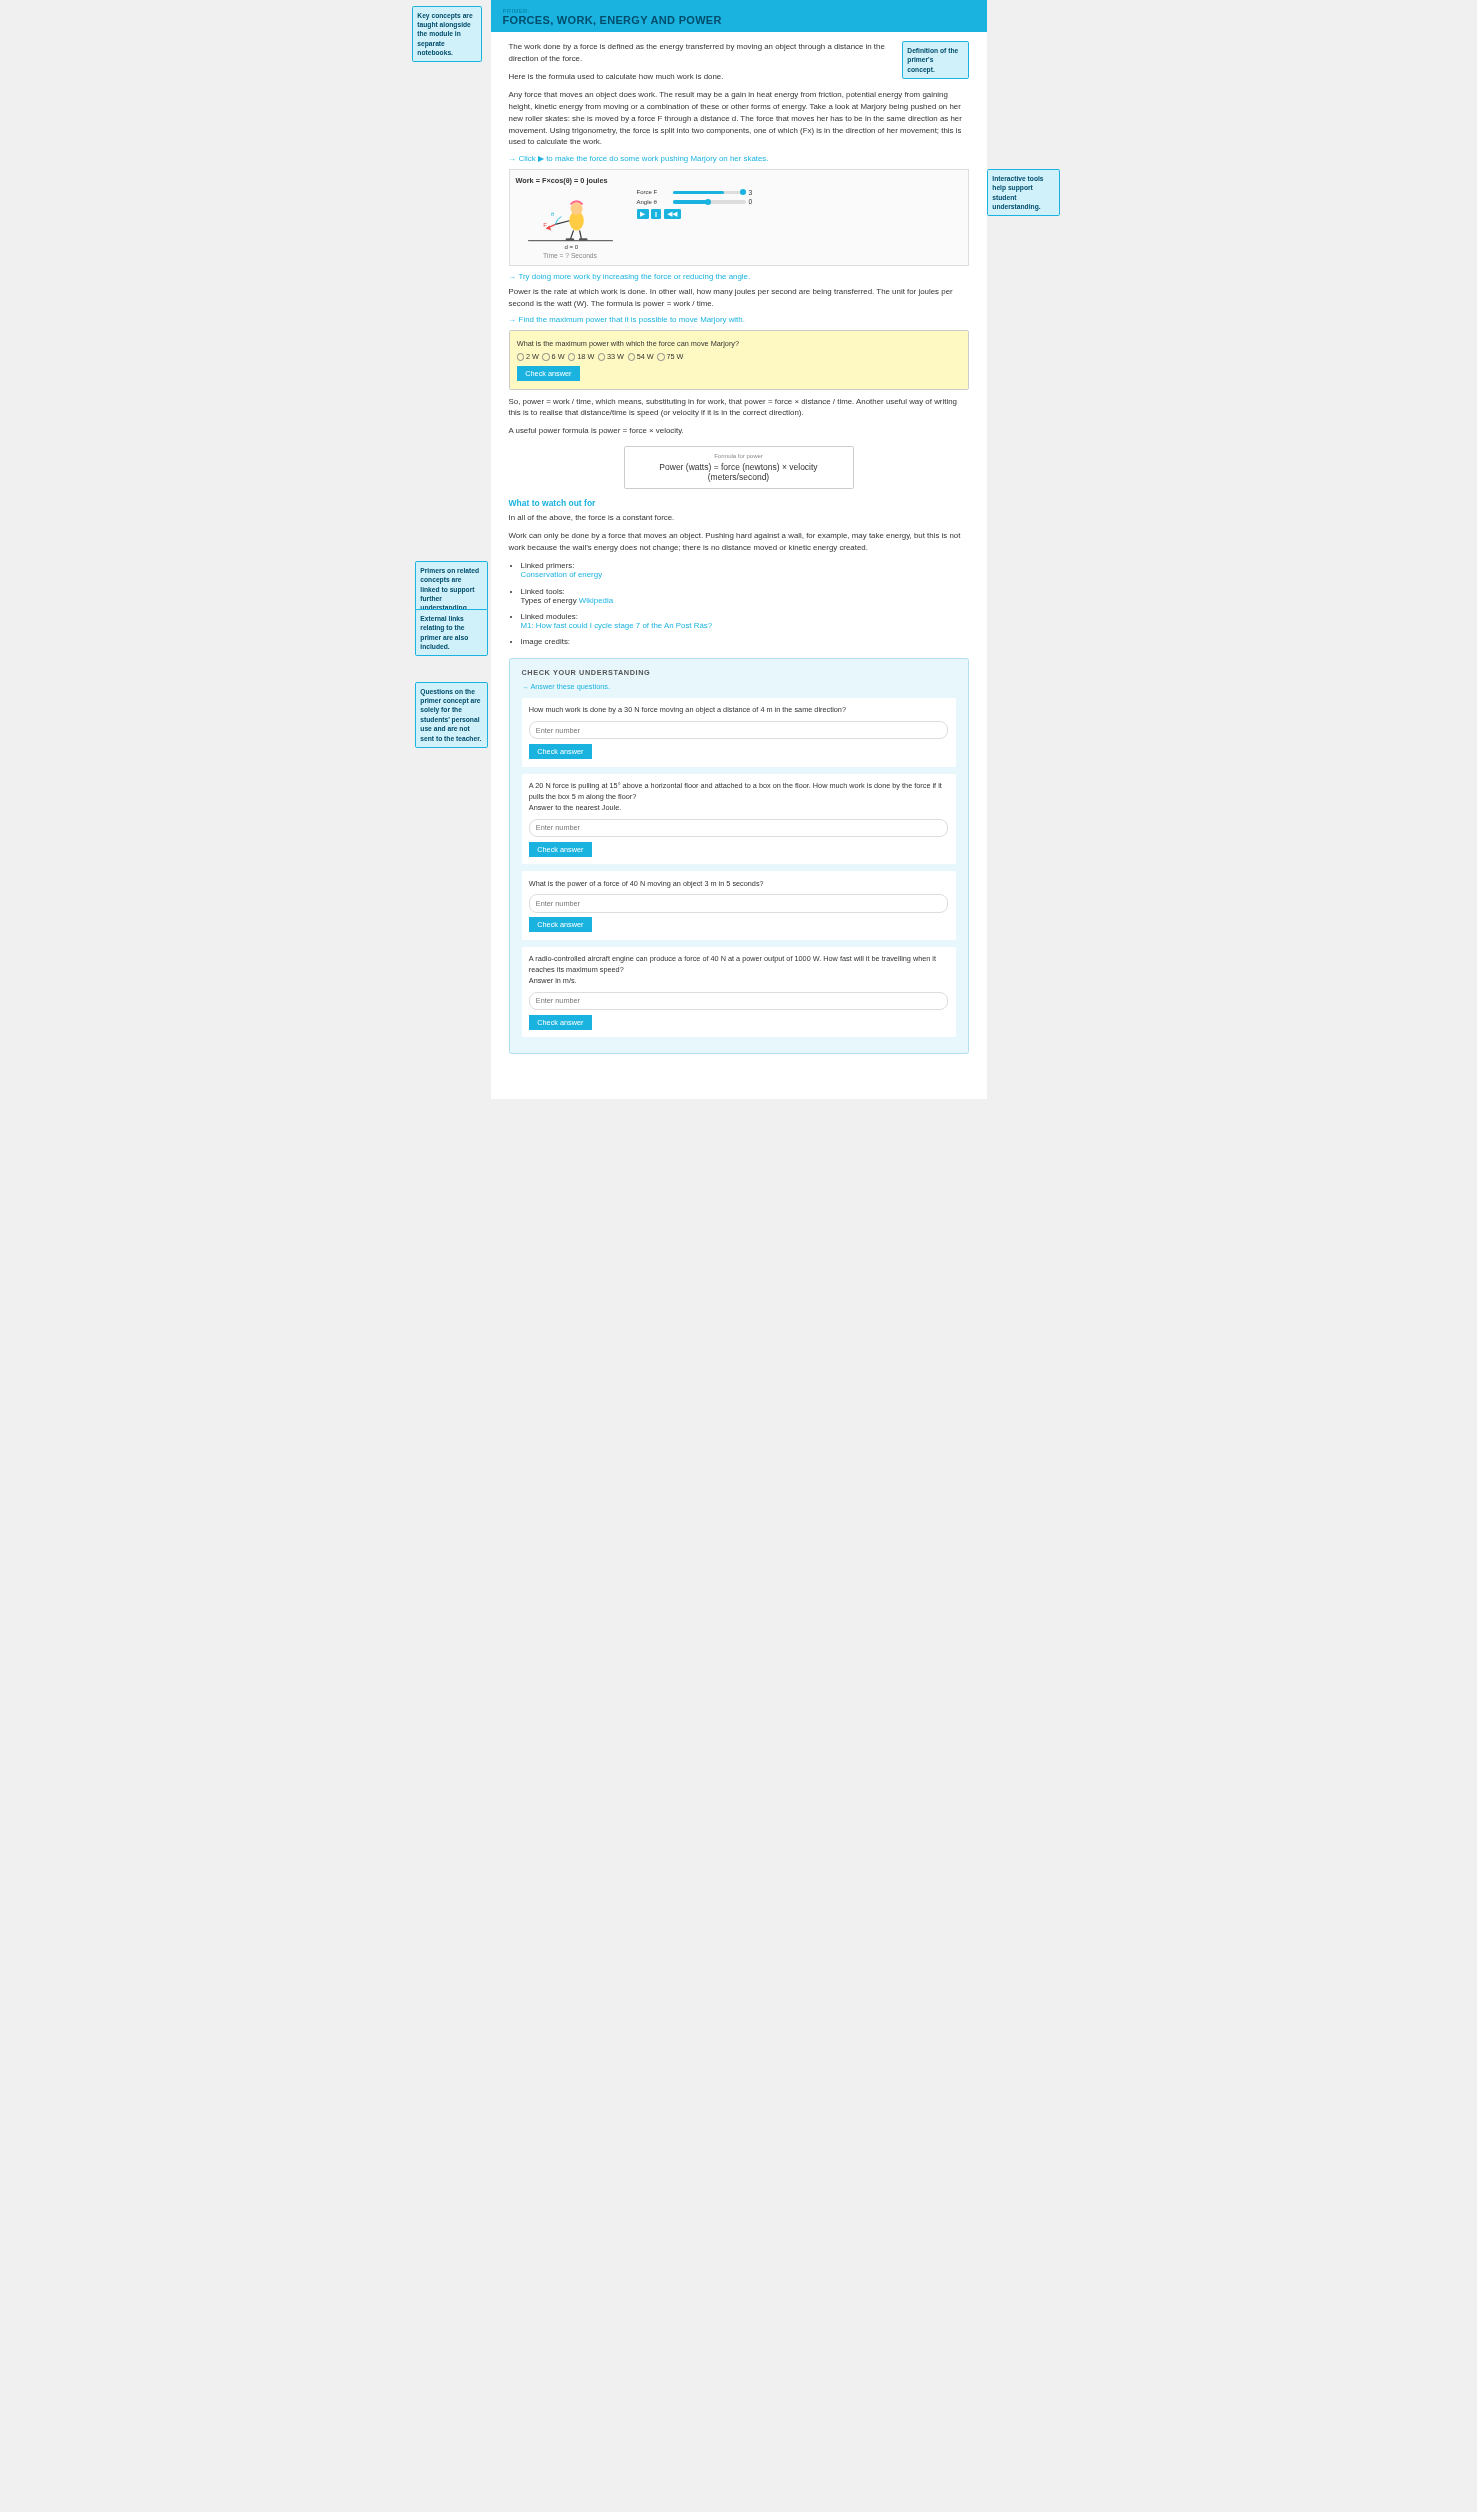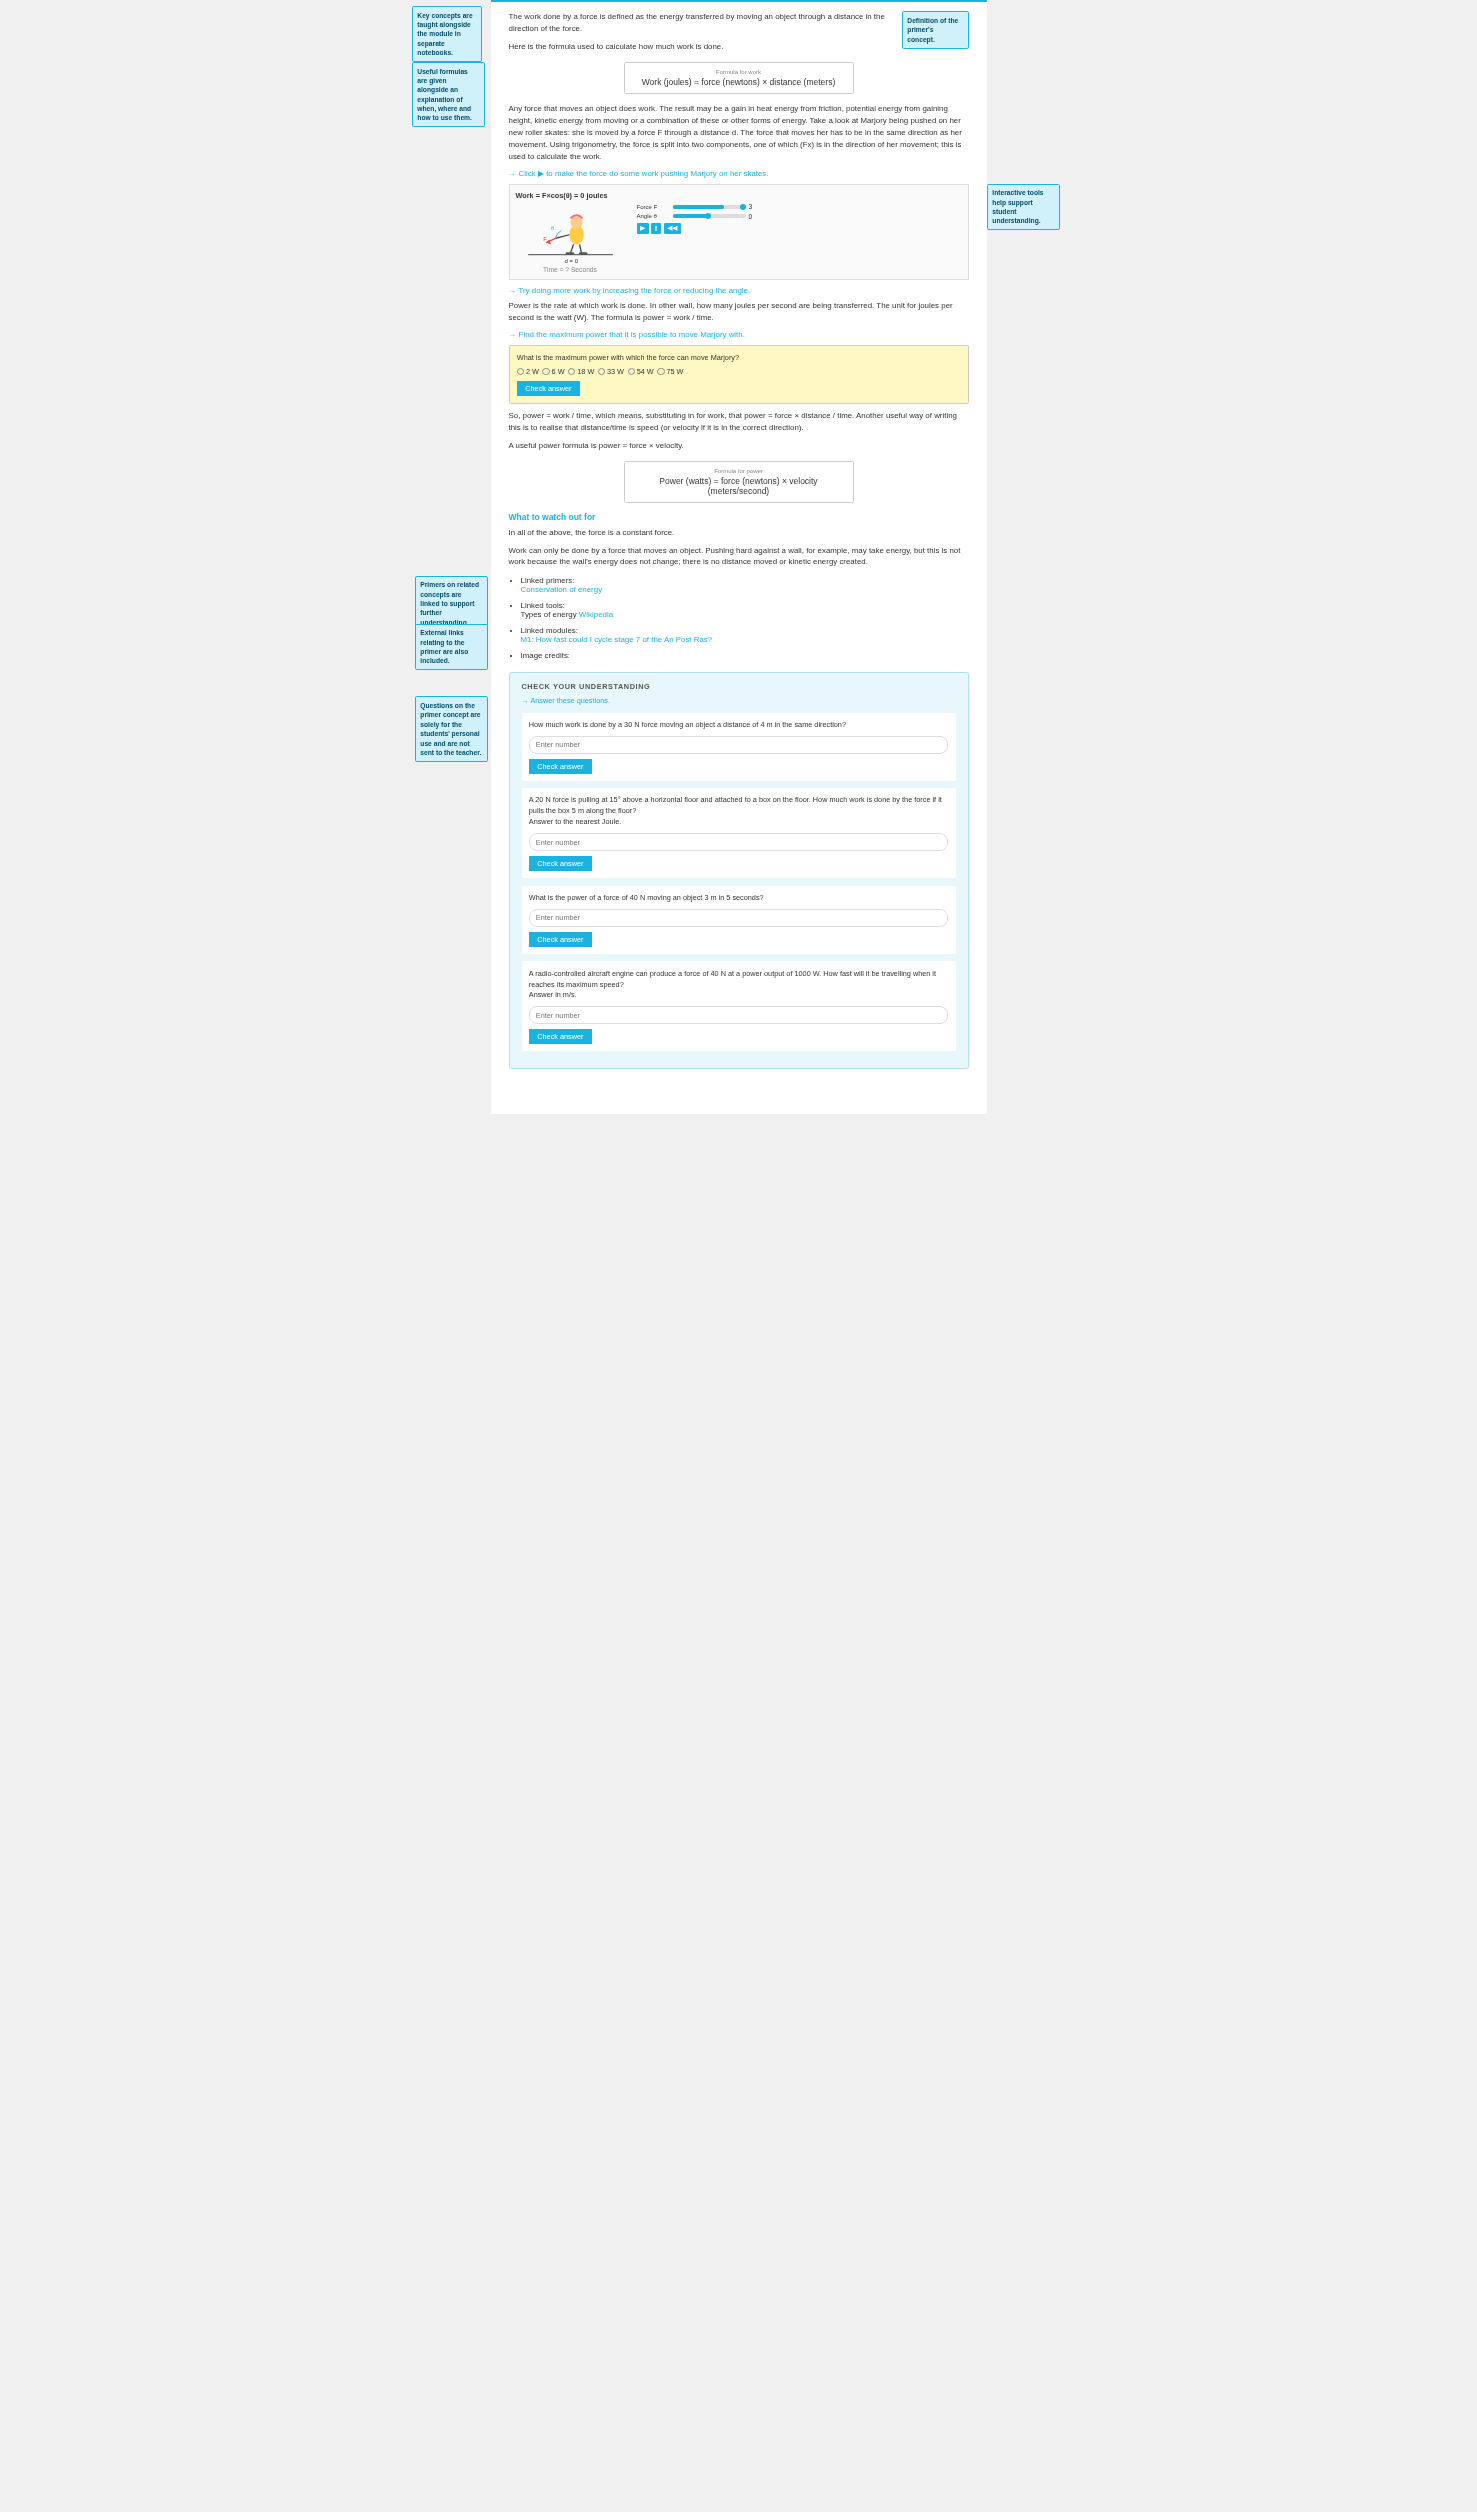--- a/index.html
+++ b/index.html
@@ -72,39 +72,34 @@
   </style>
 </head>
 <body>
 
 <div class="page-wrapper" style="position: relative;">
 
   <div class="annotation" style="position: absolute; left: -79px; top: 6px; max-width: 70px;">Key concepts are taught alongside the module in separate notebooks.</div>
 
   <div class="top-border"></div>
 
+  <div class="header">
+    <div class="header-primer-label">PRIMER:</div>
+    <div class="header-title">FORCES, WORK, ENERGY AND POWER</div>
+  </div>
 
   <div class="content-area">
 
     <div style="position: relative;">
       <div style="float: right; background: #d0f0fa; border: 0.9px solid #1ab3e0; border-radius: 1.8px; padding: 3.6px 4.8px; font-size: 6.7px; font-weight: bold; color: #004d6b; max-width: 67px; line-height: 1.4; margin-left: 12px;">Definition of the primer's concept.</div>
 
       <p>The work done by a force is defined as the energy transferred by moving an object through a distance in the direction of the force.</p>
       <p>Here is the formula used to calculate how much work is done.</p>
     </div>
 
-    <div style="position: relative;">
-
-      <div style="position: absolute; left: -97px; top: 0; background: #d0f0fa; border: 0.9px solid #1ab3e0; border-radius: 1.8px; padding: 3.6px 4.8px; font-size: 6.7px; font-weight: bold; color: #004d6b; max-width: 73px; line-height: 1.4;">Useful formulas are given alongside an explanation of when, where and how to use them.</div>
-
-      <div class="formula-box">
-        <div class="formula-label">Formula for work</div>
-        <div class="formula-text">Work (joules) = force (newtons) × distance (meters)</div>
-      </div>
-    </div>
 
     <p>Any force that moves an object does work. The result may be a gain in heat energy from friction, potential energy from gaining height, kinetic energy from moving or a combination of these or other forms of energy. Take a look at Marjory being pushed on her new roller skates: she is moved by a force F through a distance d. The force that moves her has to be in the same direction as her movement. Using trigonometry, the force is split into two components, one of which (Fx) is in the direction of her movement; this is used to calculate the work.</p>
 
     <div style="color: #1ab3e0; margin-bottom: 4.8px; font-size: 7.9px;">
       <span style="color: #1ab3e0;">→ </span><span>Click ▶ to make the force do some work pushing Marjory on her skates.</span>
     </div>
 
     <div style="position: relative;">
 
       <div style="position: absolute; right: -91px; top: 0; background: #d0f0fa; border: 0.9px solid #1ab3e0; border-radius: 1.8px; padding: 3.6px 4.8px; font-size: 6.7px; font-weight: bold; color: #004d6b; max-width: 73px; line-height: 1.4;">Interactive tools help support student understanding.</div>

